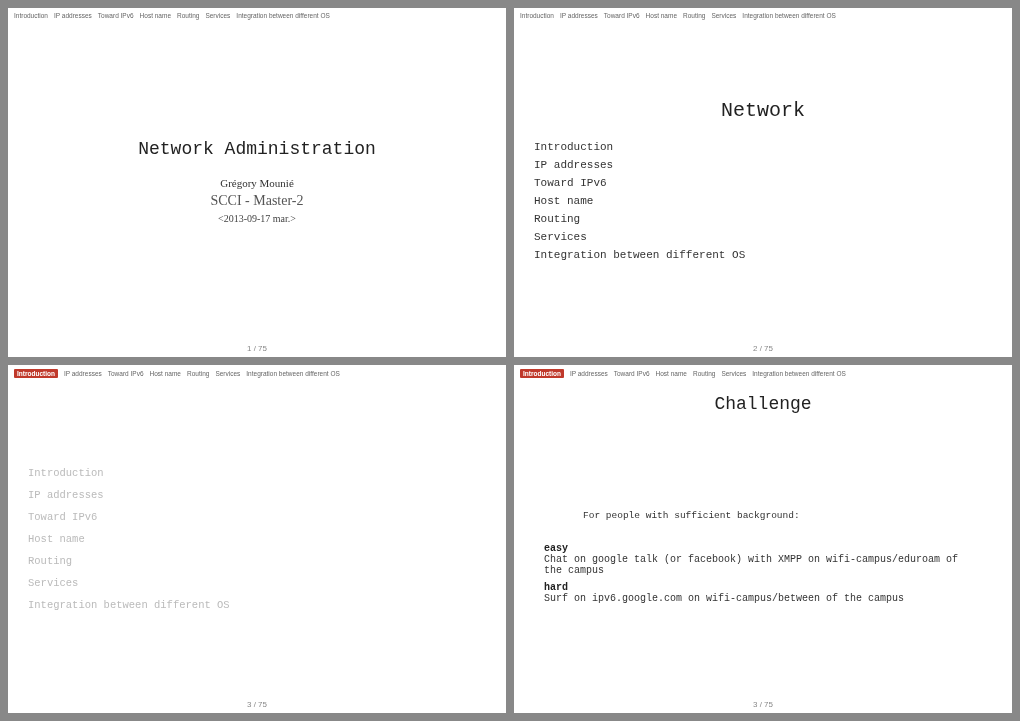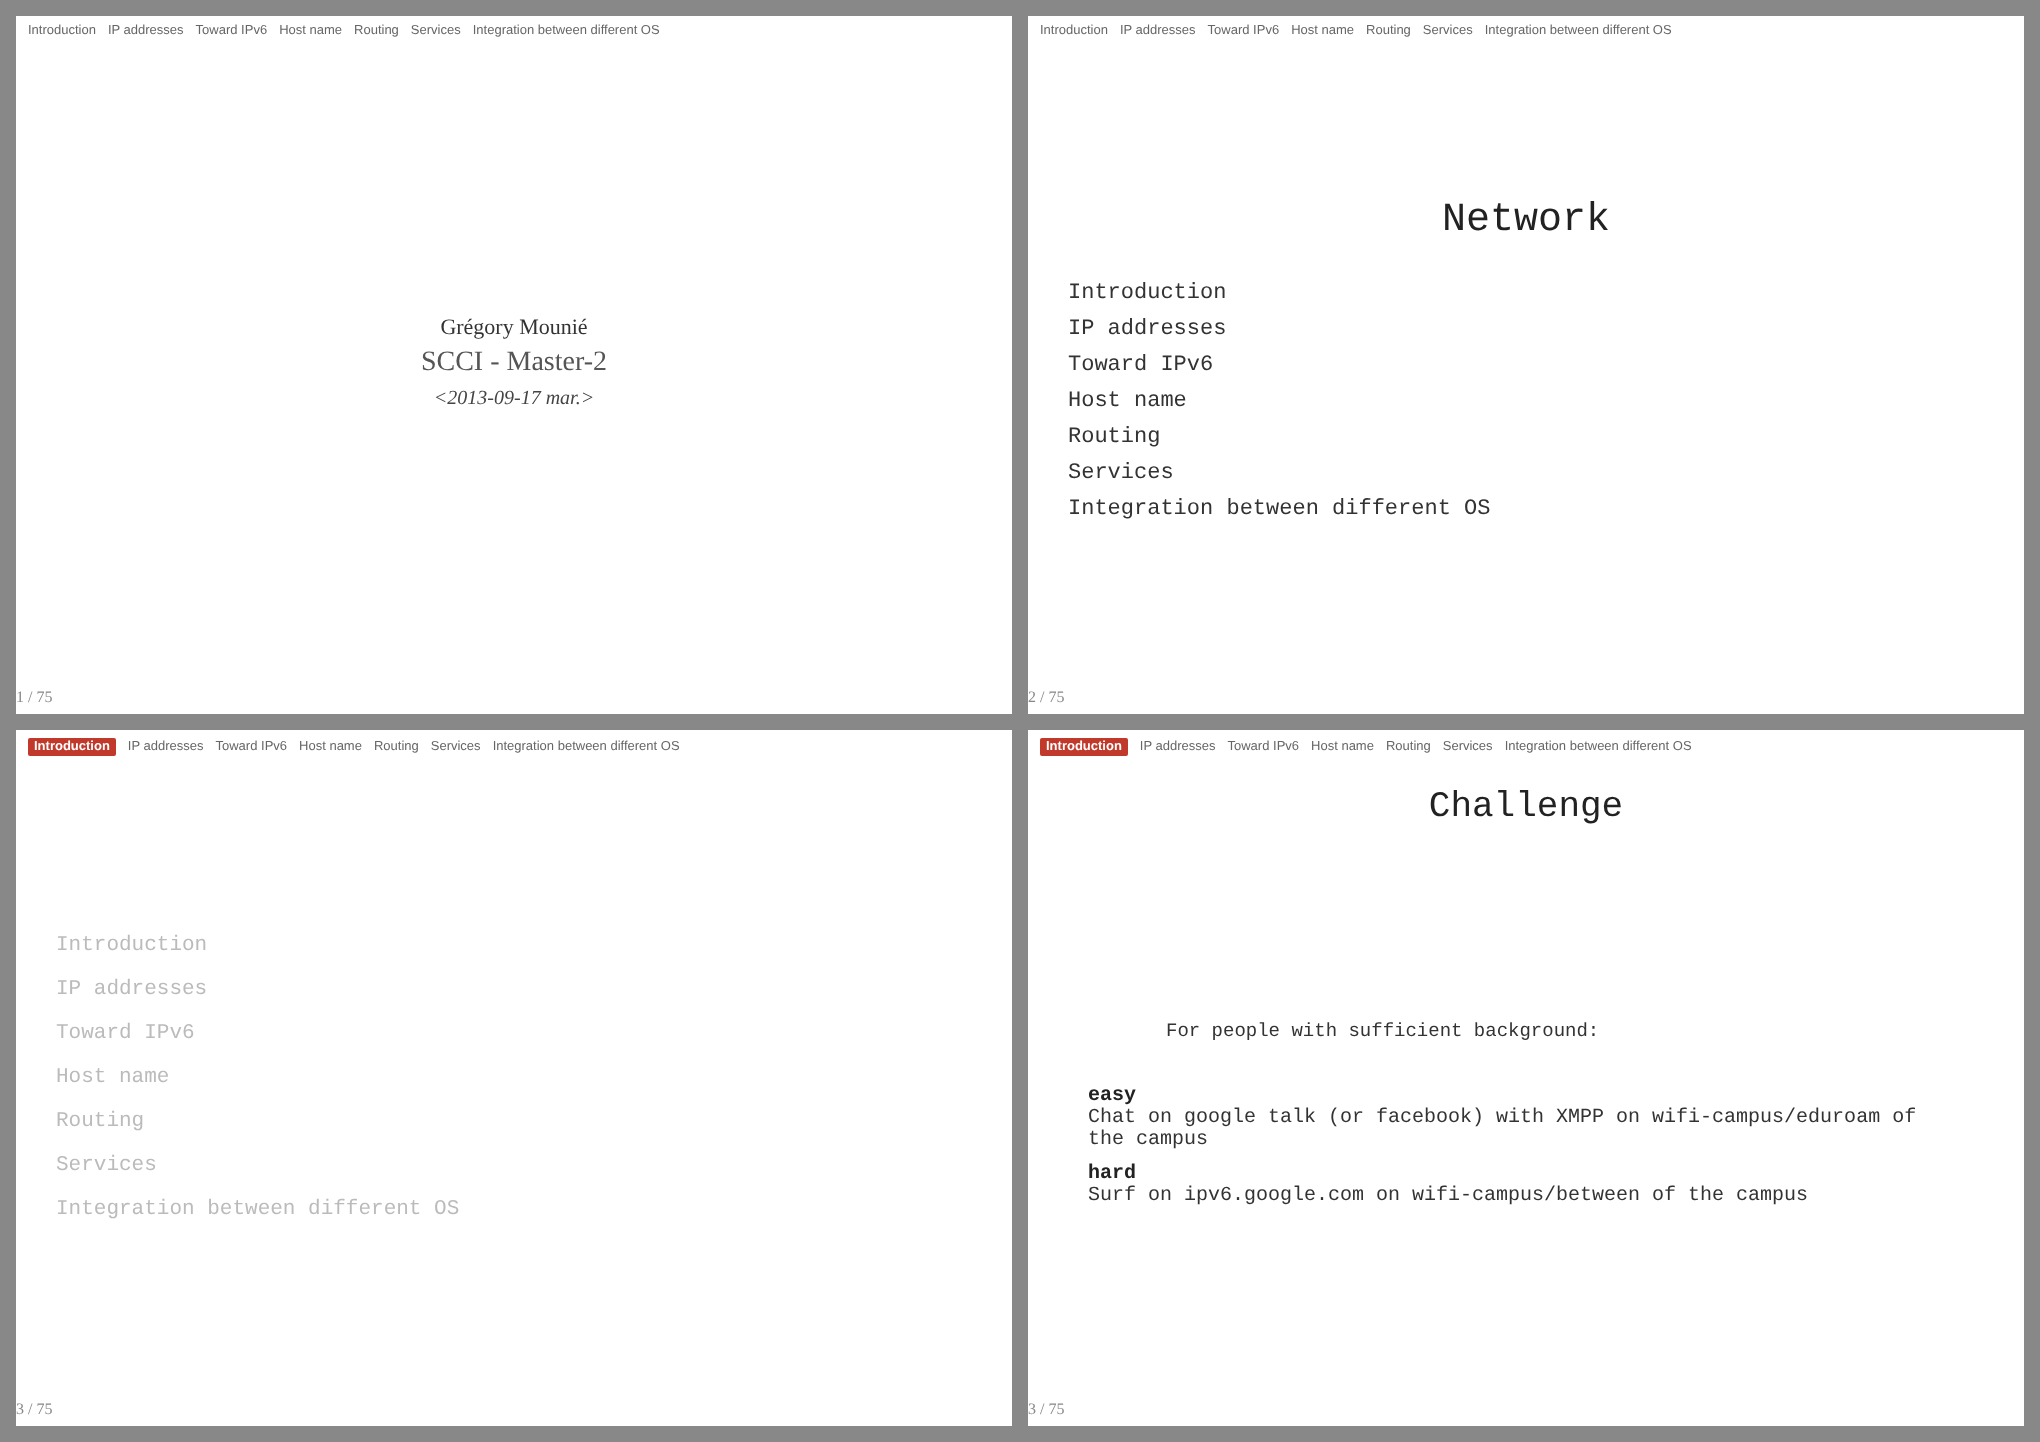--- a/index.html
+++ b/index.html
@@ -74,21 +74,20 @@
     }
     .slide-org {
       font-size: 14px;
       color: #555;
       text-align: center;
       margin-bottom: 4px;
     }
     .slide-date {
       font-size: 10px;
       color: #444;
-      font-style: italic;
       text-align: center;
     }
     
     .slide-heading {
       font-family: 'Courier New', monospace;
       font-size: 20px;
       font-weight: normal;
       color: #222;
       text-align: center;
       margin-bottom: 16px;
@@ -151,41 +150,42 @@
     .challenge-label {
       font-weight: bold;
       min-width: 30px;
       color: #222;
     }
     .challenge-text {
       flex: 1;
     }
     
     .page-num {
-      text-align: left;
+      text-align: center;
       font-size: 8px;
       color: #888;
       padding: 4px 0;
-      font-family: Liberation Serif, serif;
+      font-family: Liberation Sans, sans-serif;
     }
   </style>
 </head>
 <body>
 
 <div class="slide">
   <div class="nav-bar">
     <span class="nav-item">Introduction</span>
     <span class="nav-item">IP addresses</span>
     <span class="nav-item">Toward IPv6</span>
     <span class="nav-item">Host name</span>
     <span class="nav-item">Routing</span>
     <span class="nav-item">Services</span>
     <span class="nav-item">Integration between different OS</span>
   </div>
   <div class="slide-content">
+    <div class="slide-title-main">Network Administration</div>
     <div class="slide-author">Grégory Mounié</div>
     <div class="slide-org">SCCI - Master-2</div>
     <div class="slide-date">&lt;2013-09-17 mar.&gt;</div>
   </div>
   <div class="page-num">1 / 75</div>
 </div>
 
 <div class="slide">
   <div class="nav-bar">
     <span class="nav-item">Introduction</span>

